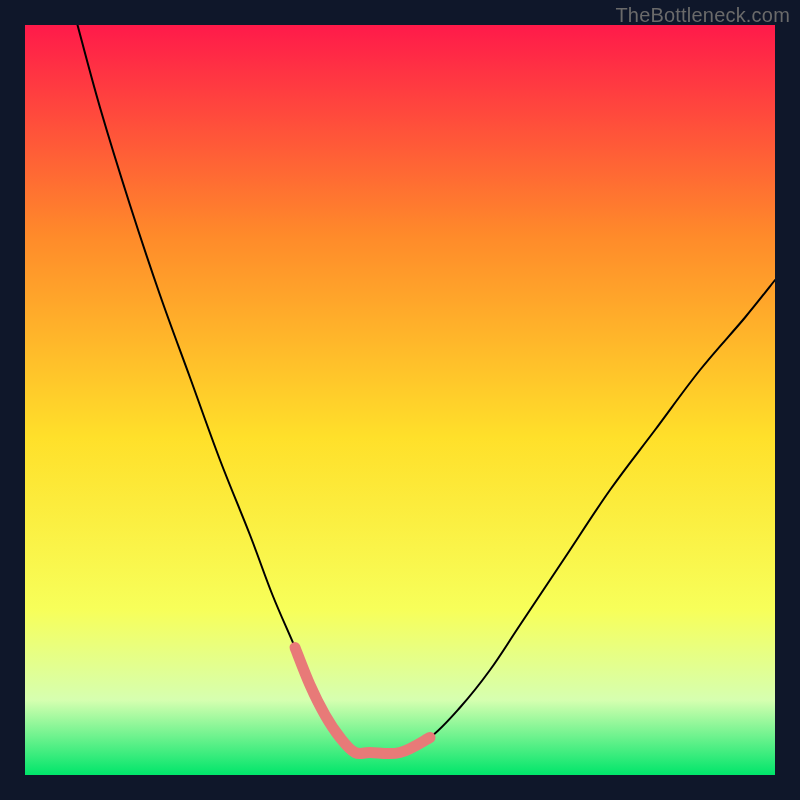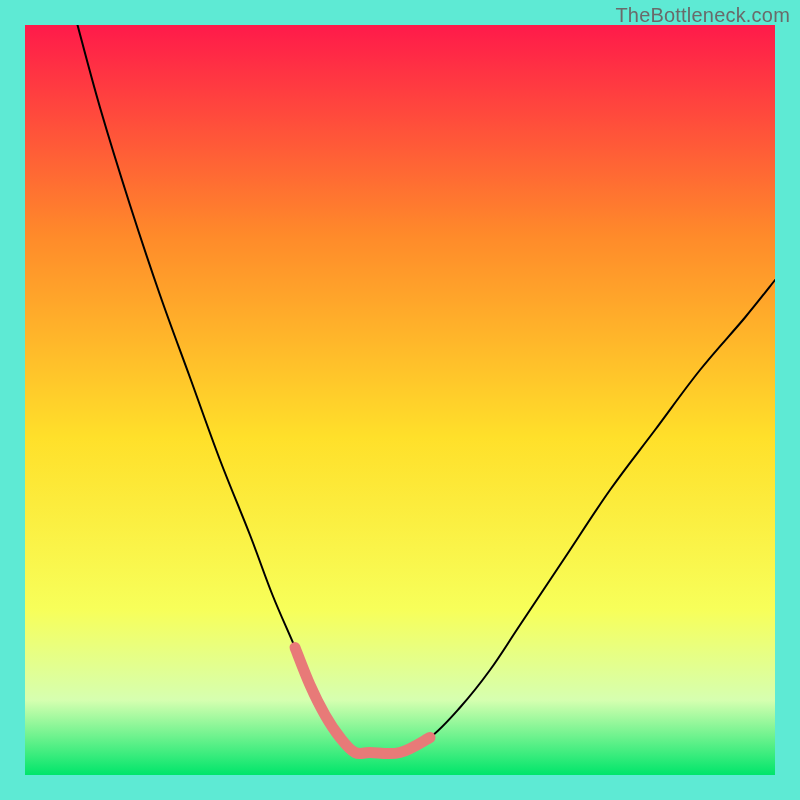--- a/index.html
+++ b/index.html
@@ -8,21 +8,21 @@
     width: 800px;
     height: 800px;
     background: #000000;
     overflow: hidden;
     font-family: Arial, Helvetica, sans-serif;
   }
   .frame {
     position: relative;
     width: 800px;
     height: 800px;
-    background: #5eead4;
+    background: #0f172a;
   }
   .watermark {
     position: absolute;
     top: 4px;
     right: 10px;
     color: #6a6a6a;
     font-size: 20px;
     font-weight: 500;
     letter-spacing: 0.2px;
     z-index: 10;

